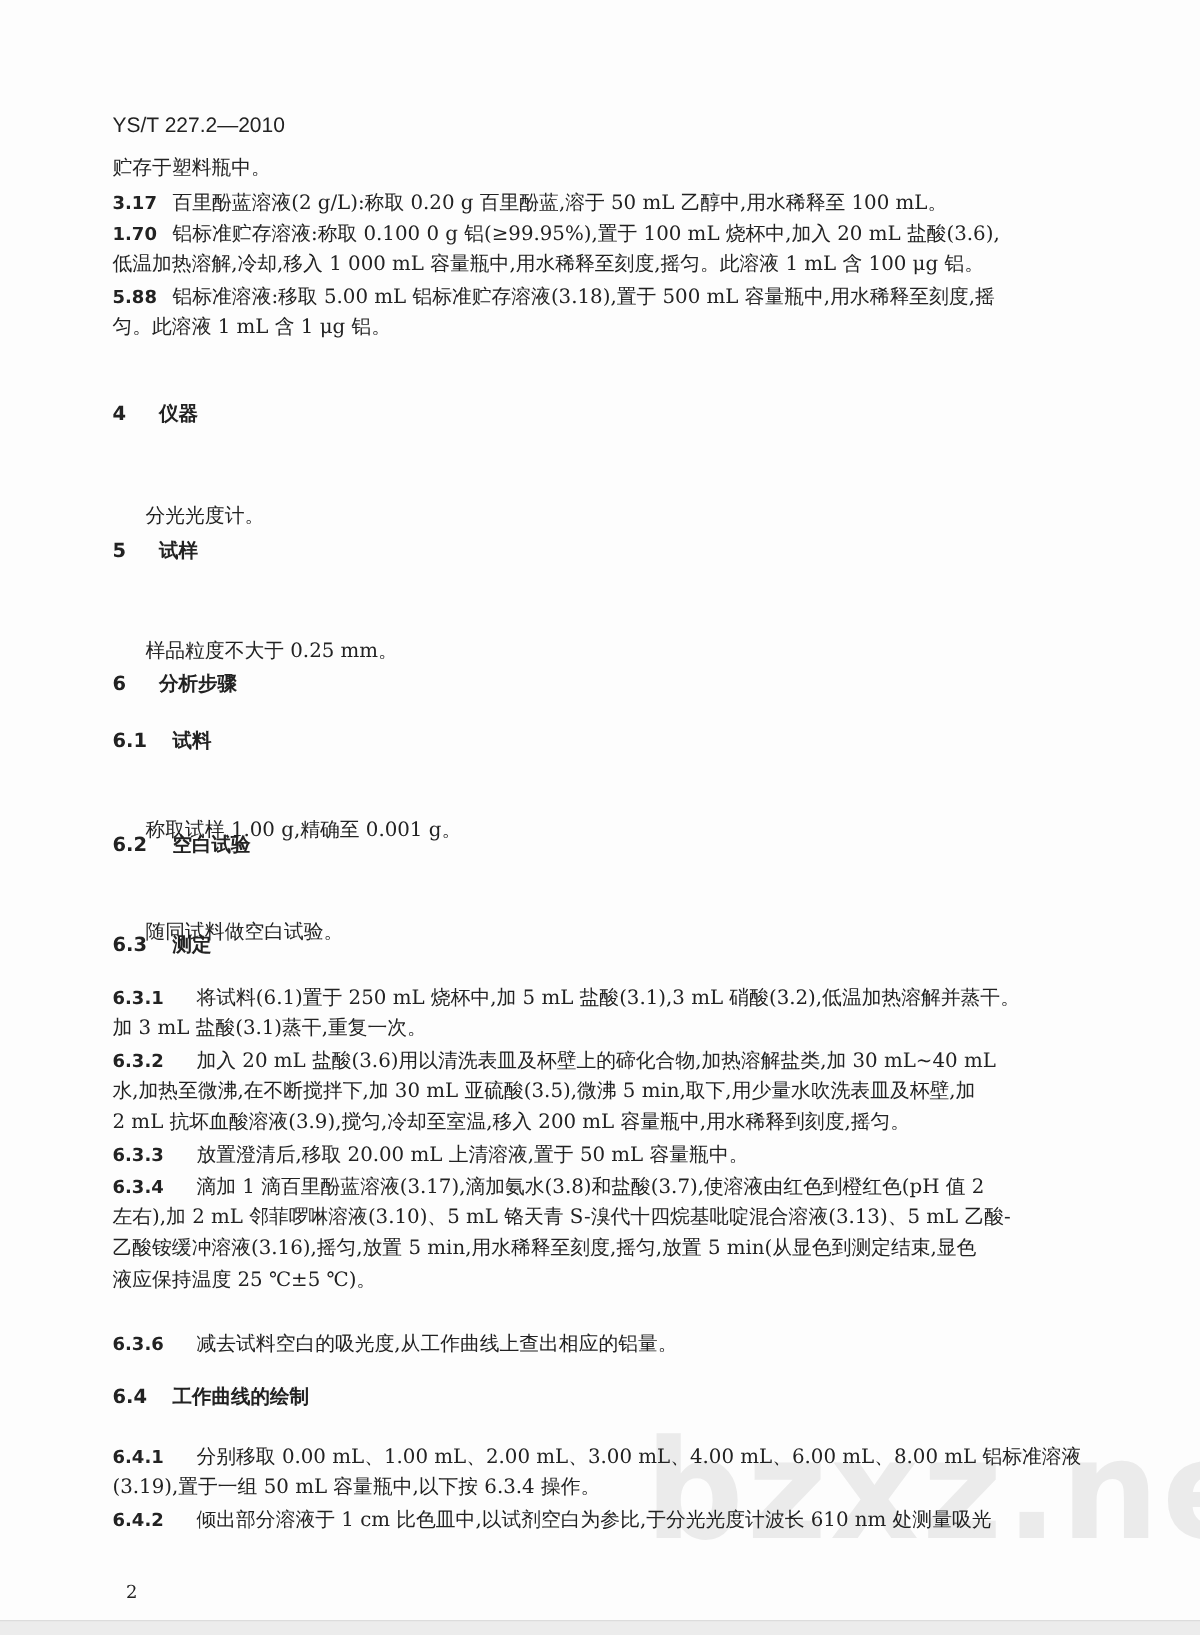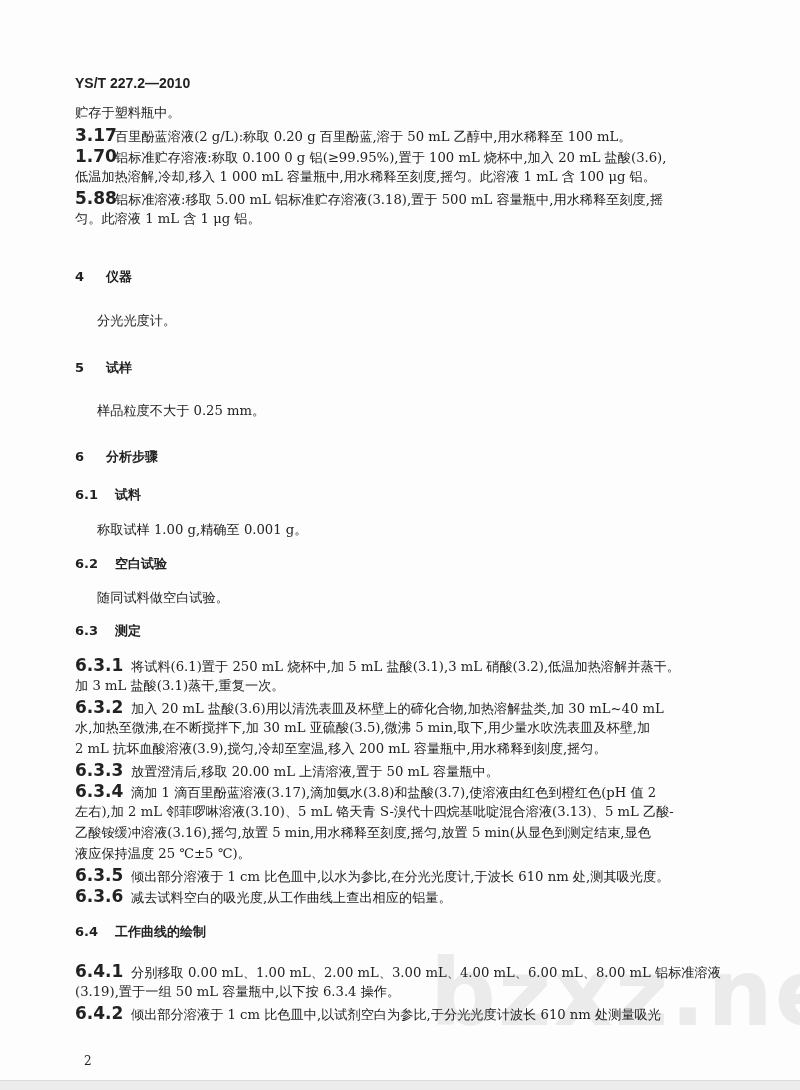--- a/index.html
+++ b/index.html
@@ -9,24 +9,24 @@
     }
     .page {
       position: absolute; left: 0; top: 0; width: 800px; height: 1080px; background: #fdfdfd;
       border-bottom: 1px solid #dcdcdc;
     }
     .watermark {
       position: absolute; left: 430px; top: 940px; font-family: "DejaVu Sans", sans-serif;
       font-weight: bold; font-size: 92px; color: #ebebeb; letter-spacing: 2px; z-index: 0;
     }
     .ln { position: absolute; left: 75px; font-size: 13.2px; line-height: 18px; white-space: nowrap; z-index: 1; }
-    .ind { left: 97px; }
-    .std { font-family: "Liberation Sans", sans-serif; font-weight: bold; font-size: 14px; }
+    .ind { left: 97px; margin-top: 24px; }
+    .std { font-family: "Liberation Sans", sans-serif; font-weight: normal; font-size: 14px; }
     .h { font-family: "DejaVu Sans", sans-serif; font-weight: bold; font-size: 13px; }
-    .num { font-family: "DejaVu Sans", sans-serif; font-weight: bold; font-size: 17px; display: inline-block; }
+    .num { font-family: "DejaVu Sans", sans-serif; font-weight: bold; font-size: 12px; display: inline-block; }
     .n1 { width: 31px; } .n2 { width: 40px; } .n3 { width: 56px; }
     .pn { position: absolute; left: 84px; top: 1054px; font-size: 12px; }
   </style>
 </head>
 <body>
 
 <div class="page">
   <div class="watermark">bzxz.net</div>
 
   <div class="ln std" style="top:74px">YS/T 227.2—2010</div>
@@ -62,21 +62,20 @@
   <div class="ln" style="top:719px">水,加热至微沸,在不断搅拌下,加 30 mL 亚硫酸(3.5),微沸 5 min,取下,用少量水吹洗表皿及杯壁,加</div>
   <div class="ln" style="top:740px">2 mL 抗坏血酸溶液(3.9),搅匀,冷却至室温,移入 200 mL 容量瓶中,用水稀释到刻度,摇匀。</div>
 
   <div class="ln" style="top:761px"><span class="num n3">6.3.3</span><span>放置澄清后,移取 20.00 mL 上清溶液,置于 50 mL 容量瓶中。</span></div>
 
   <div class="ln" style="top:782px"><span class="num n3">6.3.4</span><span>滴加 1 滴百里酚蓝溶液(3.17),滴加氨水(3.8)和盐酸(3.7),使溶液由红色到橙红色(pH 值 2</span></div>
   <div class="ln" style="top:803px">左右),加 2 mL 邻菲啰啉溶液(3.10)、5 mL 铬天青 S-溴代十四烷基吡啶混合溶液(3.13)、5 mL 乙酸-</div>
   <div class="ln" style="top:824px">乙酸铵缓冲溶液(3.16),摇匀,放置 5 min,用水稀释至刻度,摇匀,放置 5 min(从显色到测定结束,显色</div>
   <div class="ln" style="top:845px">液应保持温度 25 ℃±5 ℃)。</div>
 
-  <div class="ln" style="top:866px"><span class="num n3">6.3.5</span><span>倾出部分溶液于 1 cm 比色皿中,以水为参比,在分光光度计,于波长 610 nm 处,测其吸光度。</span></div>
   <div class="ln" style="top:887px"><span class="num n3">6.3.6</span><span>减去试料空白的吸光度,从工作曲线上查出相应的铝量。</span></div>
 
   <div class="ln h" style="top:923px"><span class="n2" style="display:inline-block">6.4</span><span>工作曲线的绘制</span></div>
 
   <div class="ln" style="top:962px"><span class="num n3">6.4.1</span><span>分别移取 0.00 mL、1.00 mL、2.00 mL、3.00 mL、4.00 mL、6.00 mL、8.00 mL 铝标准溶液</span></div>
   <div class="ln" style="top:983px">(3.19),置于一组 50 mL 容量瓶中,以下按 6.3.4 操作。</div>
 
   <div class="ln" style="top:1004px"><span class="num n3">6.4.2</span><span>倾出部分溶液于 1 cm 比色皿中,以试剂空白为参比,于分光光度计波长 610 nm 处测量吸光</span></div>
 
   <div class="pn">2</div>

